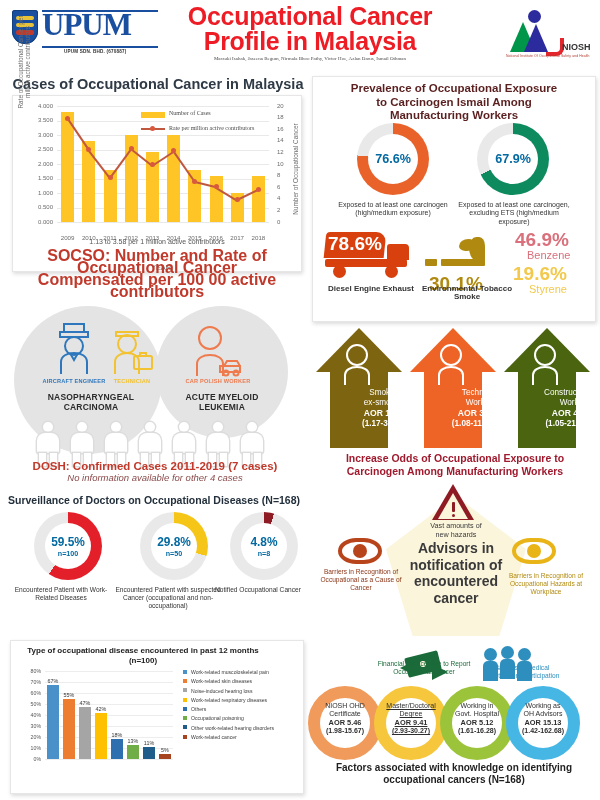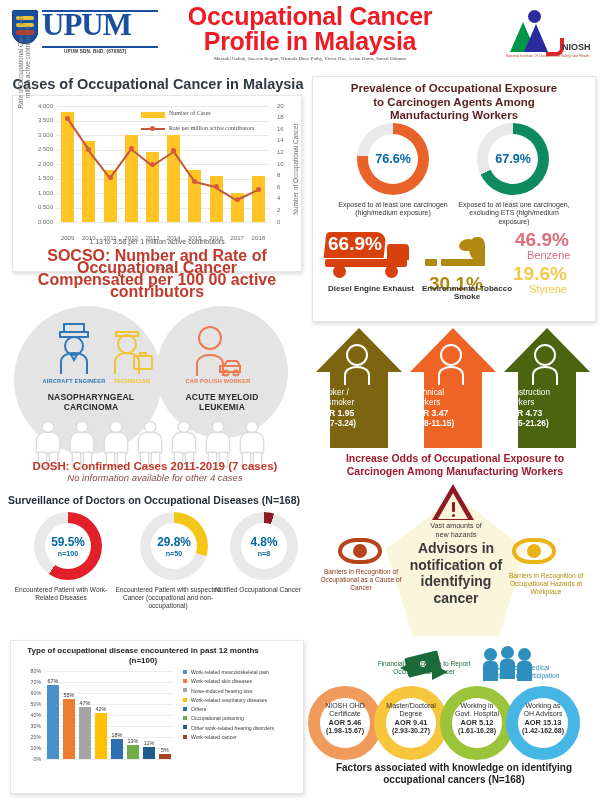--- a/index.html
+++ b/index.html
@@ -110,21 +110,21 @@
   .pp .lg1{left:5px;} .pp .lg2{left:16px;}
   .dosh{position:absolute;left:10px;top:460px;width:290px;text-align:center;}
   .dosh .d1{font-size:11.5px;font-weight:bold;color:#c0392b;}
   .dosh .d2{font-size:9.5px;font-style:italic;color:#8a4a4a;}
 
   
   .house{position:absolute;width:86px;height:120px;}
   .house .roof{position:absolute;left:0;top:0;width:0;height:0;border-left:43px solid transparent;
     border-right:43px solid transparent;}
   .house .body{position:absolute;left:14px;top:40px;width:58px;height:80px;}
-  .house .txt{position:absolute;left:0;top:60px;width:86px;text-align:left;color:#fff;font-size:8.2px;
+  .house .txt{position:absolute;left:0;top:60px;width:86px;text-align:right;color:#fff;font-size:8.2px;
     line-height:10px;}
   .house .txt b{font-size:8.6px;}
   .houses-cap{position:absolute;left:314px;top:452px;width:282px;text-align:center;font-size:10.5px;
     font-weight:bold;color:#a01a2e;line-height:12.5px;}
 
   
   .sv-title{position:absolute;left:4px;top:494px;width:300px;text-align:center;font-size:10.5px;
     font-weight:bold;color:#23303c;}
   .sv-lab{position:absolute;text-align:center;font-size:6.6px;color:#333;line-height:7.8px;}
 
@@ -295,21 +295,21 @@
     <div class="lc-note">1.13 to 3.58 per 1 million active contributors</div>
     <div class="lc-foot">
       <div>SOCSO: Number and Rate of Occupational Cancer</div>
       <div>Compensated per 100 00 active contributors</div>
     </div>
   </div>
 
   <div class="panel rpanel">
     <div class="rp-title">
       <div>Prevalence of Occupational Exposure</div>
-      <div>to Carcinogen Agents Among</div>
+      <div>to Carcinogen Ismail Among</div>
       <div>Manufacturing Workers</div>
     </div>
     <div id="prev-donuts">
         <div class="donut" style="left:44px;top:46px;width:72px;height:72px;background:conic-gradient(#E8622A 0 76.6%, #e9e9e9 76.6% 100%);">
           <div class="hole" style="left:11px;top:11px;width:50px;height:50px;flex-direction:column;">
             <div style="font-size:12.6px;">76.6%</div>
           </div>
         </div>
         <div class="dlabel" style="left:24px;top:124px;width:112px;">Exposed to at least one carcinogen (high/medium exposure)</div>
         <div class="donut" style="left:164px;top:46px;width:72px;height:72px;background:conic-gradient(#0E8A5F 0 67.9%, #e9e9e9 67.9% 100%);">
@@ -319,21 +319,21 @@
         </div>
         <div class="dlabel" style="left:142px;top:124px;width:118px;">Exposed to at least one carcinogen, excluding ETS (high/medium exposure)</div>
       </div>
 
     <div class="truck">
       <div class="bed"></div>
         <div class="chas"></div>
         <div class="cab"></div>
       <div class="w1"></div>
         <div class="w2"></div>
-      <div class="pct">66.9%</div>
+      <div class="pct">78.6%</div>
     </div>
     <div class="dlabel" style="left:14px;top:208px;width:88px;font-weight:bold;font-size:8px;">Diesel Engine Exhaust</div>
 
     <div class="cig">
       <div class="tip"></div>
         <div class="body"></div>
         <div class="smoke"></div>
         <div class="smoke2"></div>
     </div>
     <div class="bigpct" style="left:116px;top:196px;font-size:19px;color:#B08A10;">30.1%</div>
@@ -540,21 +540,21 @@
       <div class="bang"></div>
       <div class="dot"></div>
   </div>
   <div class="vast">
     <div>Vast amounts of</div>
     <div>new hazards</div>
   </div>
   <div class="bigbar">
     <div>Advisors in</div>
     <div>notification of</div>
-    <div>identifying</div>
+    <div>encountered</div>
     <div>cancer</div>
   </div>
 
   <div class="eye" style="left:338px;top:538px;">
     <div class="out" style="border-color:#B8441C;"></div>
       <div class="pup" style="background:#B8441C;"></div>
   </div>
   <div class="barlab" style="left:312px;top:568px;width:98px;color:#8A3517;">Barriers in Recognition of Occupational as a Cause of Cancer</div>
 
   <div class="eye" style="left:512px;top:538px;">
@@ -609,18 +609,18 @@
         <div class="hole" style="left:11px;top:11px;width:46px;height:46px;flex-direction:column;">
           <div style="font-size:11.899999999999999px;">4.8%</div>
           <div style="font-size:7.14px;margin-top:1px;">n=8</div>
         </div>
       </div>
     </div>
     <div class="sv-lab" style="left:208px;top:586px;width:100px;">Notified Occupational Cancer</div>
     <div class="ring" style="left:308px;top:686px;border-color:#F09A5B"></div>
     <div class="ringtxt" style="left:302px;top:702px;"><div>NIOSH OHD</div><div>Certificate</div><b>AOR 5.46</b><div style="font-weight:bold;">(1.98-15.67)</div></div>
     <div class="ring" style="left:374px;top:686px;border-color:#F6C63C"></div>
-    <div class="ringtxt" style="left:368px;top:702px;"><div>Master/Doctoral</div><div>Degree</div><b>AOR 9.41</b><div style="font-weight:bold;">(2.93-30.27)</div></div>
+    <div class="ringtxt" style="left:368px;top:702px;text-decoration:underline;"><div>Master/Doctoral</div><div>Degree</div><b>AOR 9.41</b><div style="font-weight:bold;">(2.93-30.27)</div></div>
     <div class="ring" style="left:440px;top:686px;border-color:#9CC43B"></div>
     <div class="ringtxt" style="left:434px;top:702px;"><div>Working in</div><div>Govt. Hospital</div><b>AOR 5.12</b><div style="font-weight:bold;">(1.61-16.28)</div></div>
     <div class="ring" style="left:506px;top:686px;border-color:#46B6E4"></div>
     <div class="ringtxt" style="left:500px;top:702px;"><div>Working as</div><div>OH Advisors</div><b>AOR 15.13</b><div style="font-weight:bold;">(1.42-162.68)</div></div>
   </div>
 
 </body></html>

